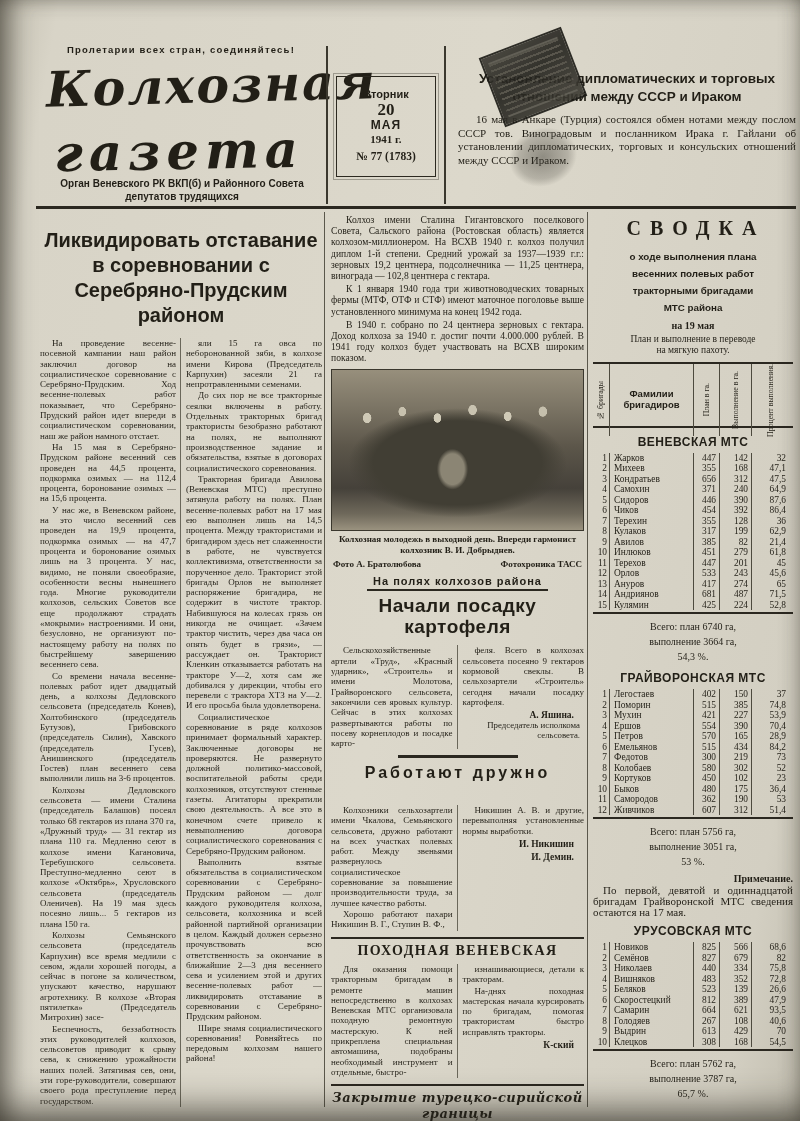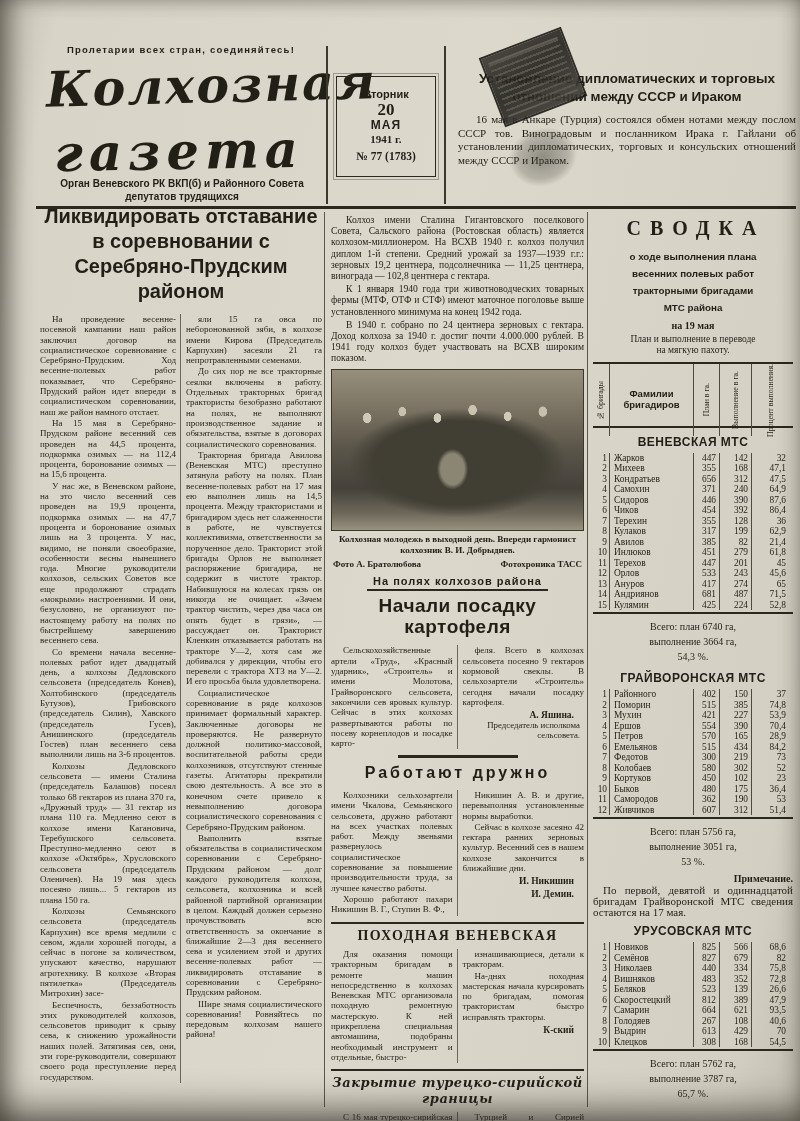--- a/index.html
+++ b/index.html
@@ -47,21 +47,21 @@
   .vrule{width:1px;background:#55524714;background:#5a574b;}
 
   
   .para{margin:0 0 1px;text-indent:12px;text-align:justify;font-size:9px;line-height:10.3px;}
   .cols{display:flex;}
   .cols .c2{border-left:1px solid #6a675a;}
   .colpad{padding:0 4px 0 0;}
   .c2{padding-left:5px;}
 
   
-  .lead{left:40px;top:204px;width:282px;}
+  .lead{left:40px;top:228px;width:282px;}
   .lead-title{font:700 20px/1.25 "Liberation Sans",sans-serif;text-align:center;margin:0 0 10px;}
   .lead .cols>div{width:50%;}
 
   
   .middle{left:331px;top:214px;width:253px;}
   .intro .para{font-size:9.6px;line-height:11.2px;text-indent:15px;margin-bottom:2px;}
   .photo{width:253px;height:162px;margin:5px 0 3px;border:1px solid #3a372d;box-sizing:border-box;
     background:
      radial-gradient(10px 12px at 14% 30%,#cfc9b6 0 40%,transparent 45%),
      radial-gradient(9px 11px at 28% 26%,#c7c1ae 0 40%,transparent 45%),
@@ -74,21 +74,21 @@
      linear-gradient(180deg,#978f7c 0%,#7d7666 22%,#5c564a 48%,#45413a 74%,#6f695b 90%,#9a927f 100%);}
   .caption{font-size:9px;line-height:11px;font-weight:700;text-align:center;margin-top:2px;}
   .credits{display:flex;justify-content:space-between;font-size:9px;font-weight:700;margin:3px 2px 6px;}
   .kicker{font:700 11px "Liberation Sans",sans-serif;letter-spacing:1px;text-align:center;
     width:fit-content;margin:2px auto 5px;padding:0 6px 2px;border-bottom:2px solid #2b2820;}
   .potato-title{font:700 19px/1.1 "Liberation Sans",sans-serif;text-align:center;margin:2px 0 8px;letter-spacing:.5px;}
   .middle .cols>div{width:50%;}
   .sign{font-weight:700;text-align:right;font-size:9.5px;margin-top:3px;padding-right:10px;}
   .sign-role{text-align:right;font-size:8.8px;line-height:10px;padding-right:4px;}
   .short-rule{height:3px;background:#2b2820;width:120px;margin:6px auto;}
-  .druzhno-title{font:700 16px/1.1 "Liberation Sans",sans-serif;letter-spacing:3px;text-align:center;margin:3px 0 8px;}
+  .druzhno-title{font:700 16px/1.1 "Liberation Sans",sans-serif;letter-spacing:3px;text-align:center;margin:3px 0 23px;}
   .workshop-title{font:700 14px/1.1 "Liberation Serif",serif;letter-spacing:1.5px;text-align:center;margin:4px 0 6px;}
   .border-title{font:700 italic 13px/1.2 "DejaVu Serif",serif;text-align:center;margin:4px 0 6px;letter-spacing:.5px;}
   .full-rule{height:2px;background:#2b2820;margin:6px 0 4px;}
 
   
   .svodka{left:593px;top:216px;width:200px;}
   .svodka-title{font:700 20px/1 "Liberation Serif",serif;letter-spacing:9px;text-align:center;margin:2px 0 10px;padding-left:6px;}
   .svodka-sub{font:700 9.8px/1.75 "Liberation Sans",sans-serif;text-align:center;}
   .svodka-date{font:700 10px/1.4 "Liberation Serif",serif;text-align:center;margin-top:2px;}
   .svodka-note{font-size:9.5px;line-height:11px;text-align:center;margin:1px 0 6px;}
@@ -200,21 +200,20 @@
     <div class="short-rule"></div>
     <div class="druzhno-title">Работают дружно</div>
     <div class="cols">
       <div class="colpad">
           <p class="para">Колхозники сельхозартели имени Чкалова, Семьянского сельсовета, дружно работают на всех участках полевых работ. Между звеньями развернулось социалистическое соревнование за повышение производительности труда, за лучшее качество работы.</p>
           <p class="para">Хорошо работают пахари Никишин В. Г., Ступин В. Ф.,</p>
         </div>
       <div class="c2">
         <div>
             <p class="para">Никишин А. В. и другие, перевыполняя установленные нормы выработки.</p>
-            <p class="para">Сейчас в колхозе засеяно 42 гектара ранних зерновых культур. Весенний сев в нашем колхозе закончится в ближайшие дни.</p>
           </div>
         <div class="sign">И. Никишин</div>
         <div class="sign">И. Демин.</div>
       </div>
     </div>
 
     <div class="full-rule"></div>
     <div class="workshop-title">ПОХОДНАЯ ВЕНЕВСКАЯ</div>
     <div class="cols">
       <div class="colpad">
@@ -388,21 +387,21 @@
             <div>Всего: план 6740 га,</div>
             <div>выполнение 3664 га,</div>
             <div>54,3 %.</div>
           </div>
         </div>
         <div class="mts">
           <div class="mts-title">ГРАЙВОРОНСКАЯ МТС</div>
           <div class="rows">
             <div class="trow">
               <span class="c-num">1</span>
-              <span class="c-name">Районного</span>
+              <span class="c-name">Легостаев</span>
               <span class="c-plan">402</span>
               <span class="c-done">150</span>
               <span class="c-pct">37</span>
             </div>
             <div class="trow">
               <span class="c-num">2</span>
               <span class="c-name">Поморин</span>
               <span class="c-plan">515</span>
               <span class="c-done">385</span>
               <span class="c-pct">74,8</span>

